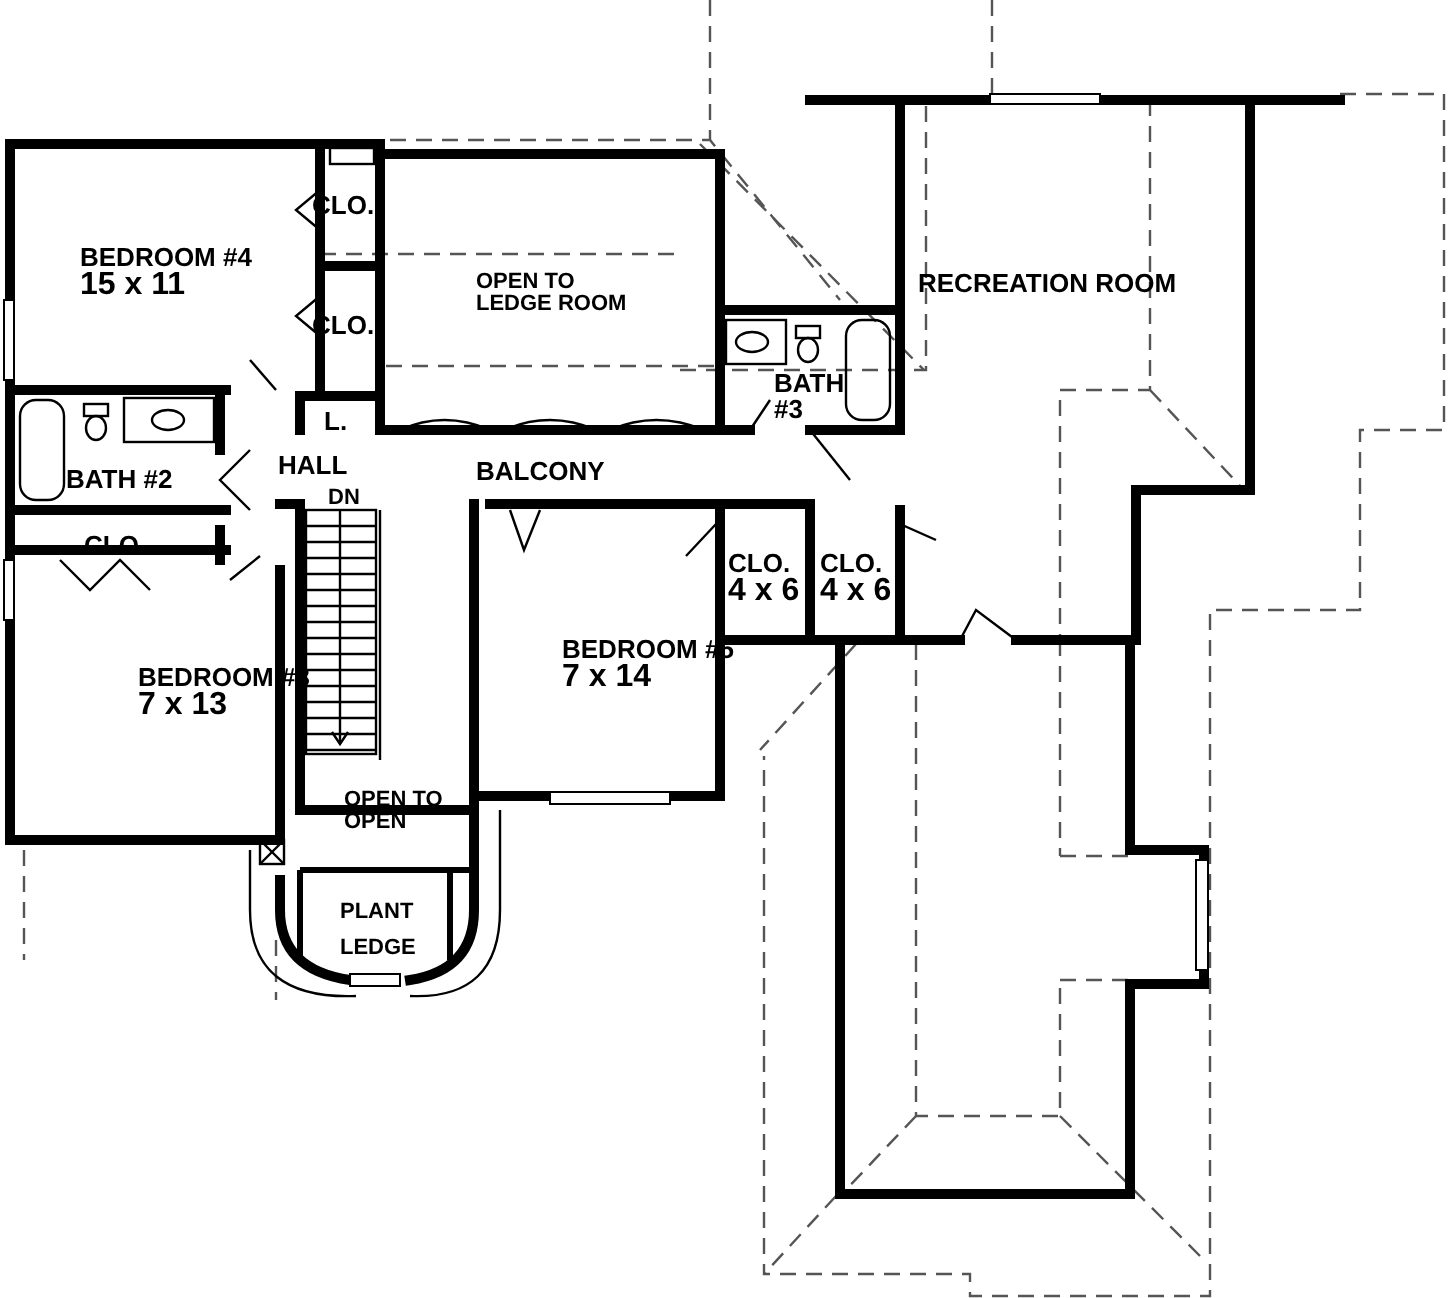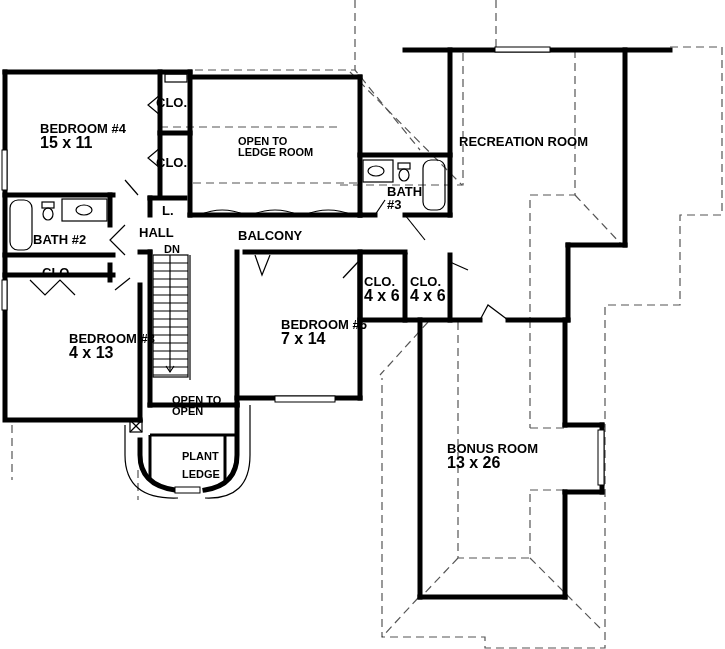--- a/index.html
+++ b/index.html
@@ -179,32 +179,28 @@
     <line class="th" x1="142" y1="420" x2="130" y2="432"></line>
   </g>
 </svg>
 
 <div class="lbl big" style="left:40px;top:122px;">
   <div>BEDROOM #4</div>
   <div class="dim">15 x 11</div>
 </div>
 <div class="lbl big" style="left:32px;top:332px;margin-left:37px;">
   <div>BEDROOM #3</div>
-  <div class="dim">4 x 13</div>
+  <div class="dim">7 x 13</div>
 </div>
 <div class="lbl big" style="left:253px;top:318px;margin-left:28px;">
   <div>BEDROOM #5</div>
   <div class="dim">7 x 14</div>
 </div>
 <div class="lbl big" style="left:459px;top:135px;">
   <div>RECREATION ROOM</div>
-</div>
-<div class="lbl big" style="left:447px;top:442px;">
-  <div>BONUS ROOM</div>
-  <div class="dim">13 x 26</div>
 </div>
 <div class="lbl big" style="left:33px;top:233px;">BATH #2</div>
 <div class="lbl big" style="left:387px;top:185px;">
   <div>BATH</div>
   <div>#3</div>
 </div>
 <div class="lbl big" style="left:115px;top:226px;padding-left:24px;">HALL</div>
 <div class="lbl big" style="left:238px;top:229px;">BALCONY</div>
 <div class="lbl big" style="left:162px;top:204px;">L.</div>
 <div class="lbl big" style="left:156px;top:96px;">CLO.</div>
@@ -219,18 +215,18 @@
   <div class="dim">4 x 6</div>
 </div>
 <div class="lbl sm" style="left:238px;top:136px;">
   <div>OPEN TO</div>
   <div>LEDGE ROOM</div>
 </div>
 <div class="lbl sm" style="left:172px;top:395px;">
   <div>OPEN TO</div>
   <div>OPEN</div>
 </div>
-<div class="lbl sm" style="left:170px;top:448px;line-height:1.6;margin-left:12px;">
+<div class="lbl sm" style="left:170px;top:448px;line-height:1.6;">
   <div>PLANT</div>
   <div>LEDGE</div>
 </div>
 <div class="lbl sm" style="left:164px;top:244px;">DN</div>
 </div>
 
 </body></html>

